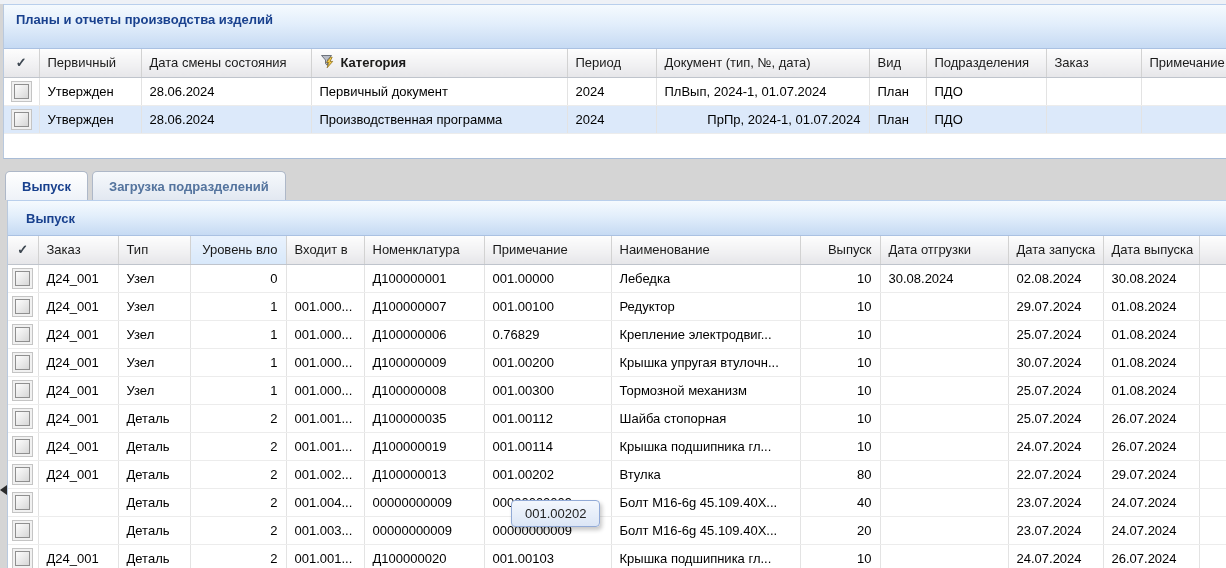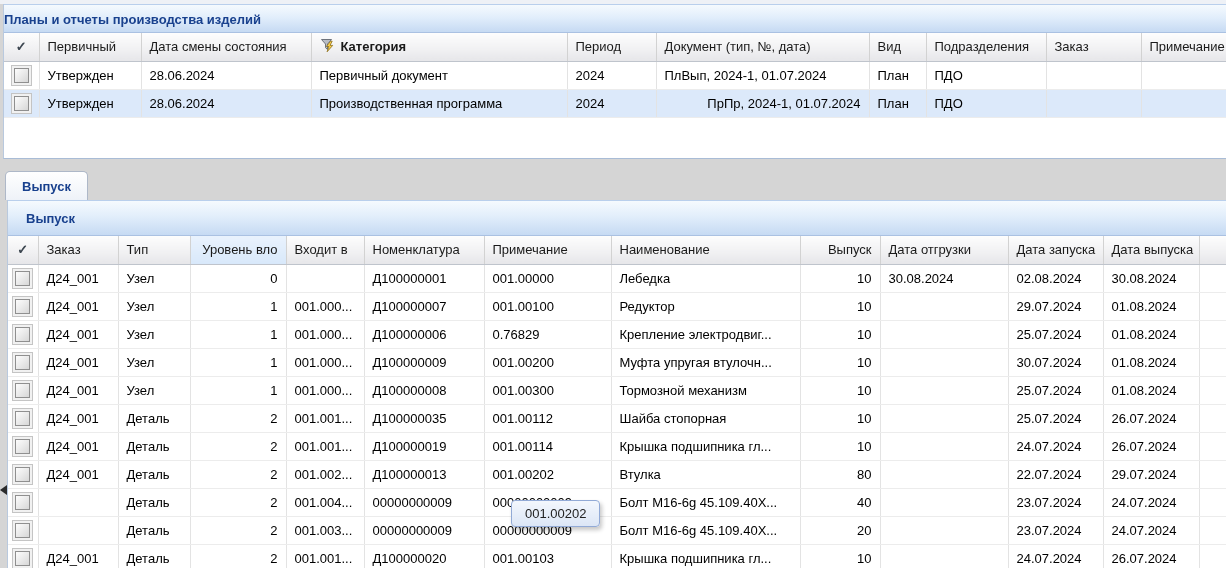--- a/index.html
+++ b/index.html
@@ -7,21 +7,21 @@
   body { font-family:"Liberation Sans", sans-serif; font-size:13px; background:#d5d5d5; }
   .screen { position:relative; width:1226px; height:568px; overflow:hidden; background:#d5d5d5; }
   .top-strip { height:4px; background:#eef1f6; }
 
   
   .panel { background:#fff; }
   .top-panel { margin-left:3px; width:1223px; height:155px; overflow:hidden;
                border-left:1px solid #b9c9de; border-bottom:1px solid #a9bcd6; }
   .bottom-panel { margin-left:7px; width:1219px; height:398px; overflow:hidden;
                border-left:1px solid #b9c9de; }
-  .caption { height:29px; line-height:29px; font-weight:bold; color:#19418e;
+  .caption { height:45px; line-height:29px; padding-left:12px; font-weight:bold; color:#19418e;
              background:linear-gradient(#f5fafe 0%, #e2eefb 45%, #c6daf3 100%);
              border-top:1px solid #b9cfec; border-bottom:1px solid #aac1e2; }
   .bottom-panel .caption { height:36px; line-height:36px; padding-left:18px; }
 
   .gap { height:11px; }
 
   
   .tabs { height:30px; padding-left:5px; display:flex; align-items:flex-end; }
   .tab { height:29px; line-height:29px; padding:0 16px; margin-right:4px; font-weight:bold;
          border:1px solid #aeb8c8; border-bottom:none; border-radius:5px 5px 0 0;
@@ -125,20 +125,21 @@
             <td></td>
           </tr>
         </tbody>
       </table>
   </section>
 
   <div class="gap"></div>
 
   <div class="tabs">
     <div class="tab active">Выпуск</div>
+    <div class="tab">Загрузка подразделений</div>
   </div>
 
   <section class="panel bottom-panel">
     <div class="caption">Выпуск</div>
     <table style="width: 1218px;">
         <colgroup>
           <col style="width: 30px;">
           <col style="width: 80px;">
           <col style="width: 72px;">
           <col style="width: 96px;">
@@ -224,21 +225,21 @@
           <tr>
             <td class="chk">
               <div class="checkbox"></div>
             </td>
             <td>Д24_001</td>
             <td>Узел</td>
             <td class="num">1</td>
             <td>001.000...</td>
             <td>Д100000009</td>
             <td>001.00200</td>
-            <td>Муфта упругая втулочн...</td>
+            <td>Крышка упругая втулочн...</td>
             <td class="num">10</td>
             <td></td>
             <td>30.07.2024</td>
             <td>01.08.2024</td>
             <td></td>
           </tr>
           <tr>
             <td class="chk">
               <div class="checkbox"></div>
             </td>

